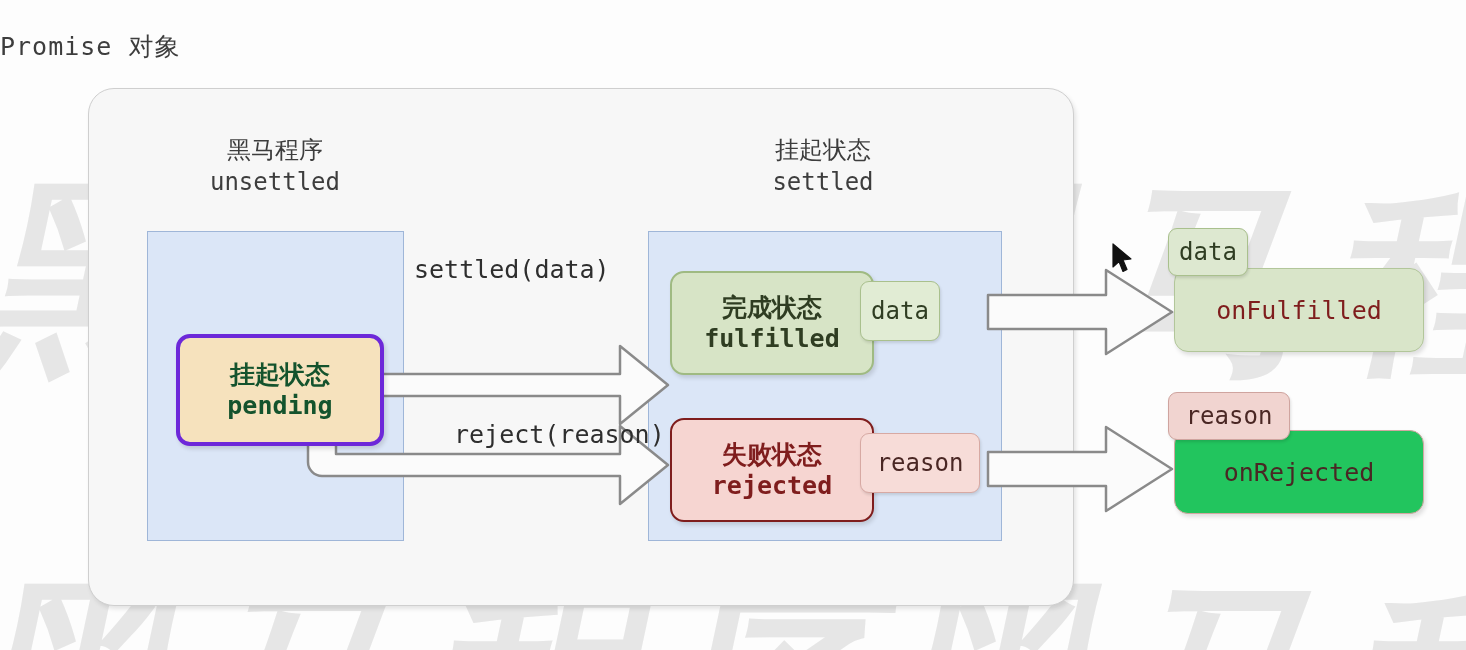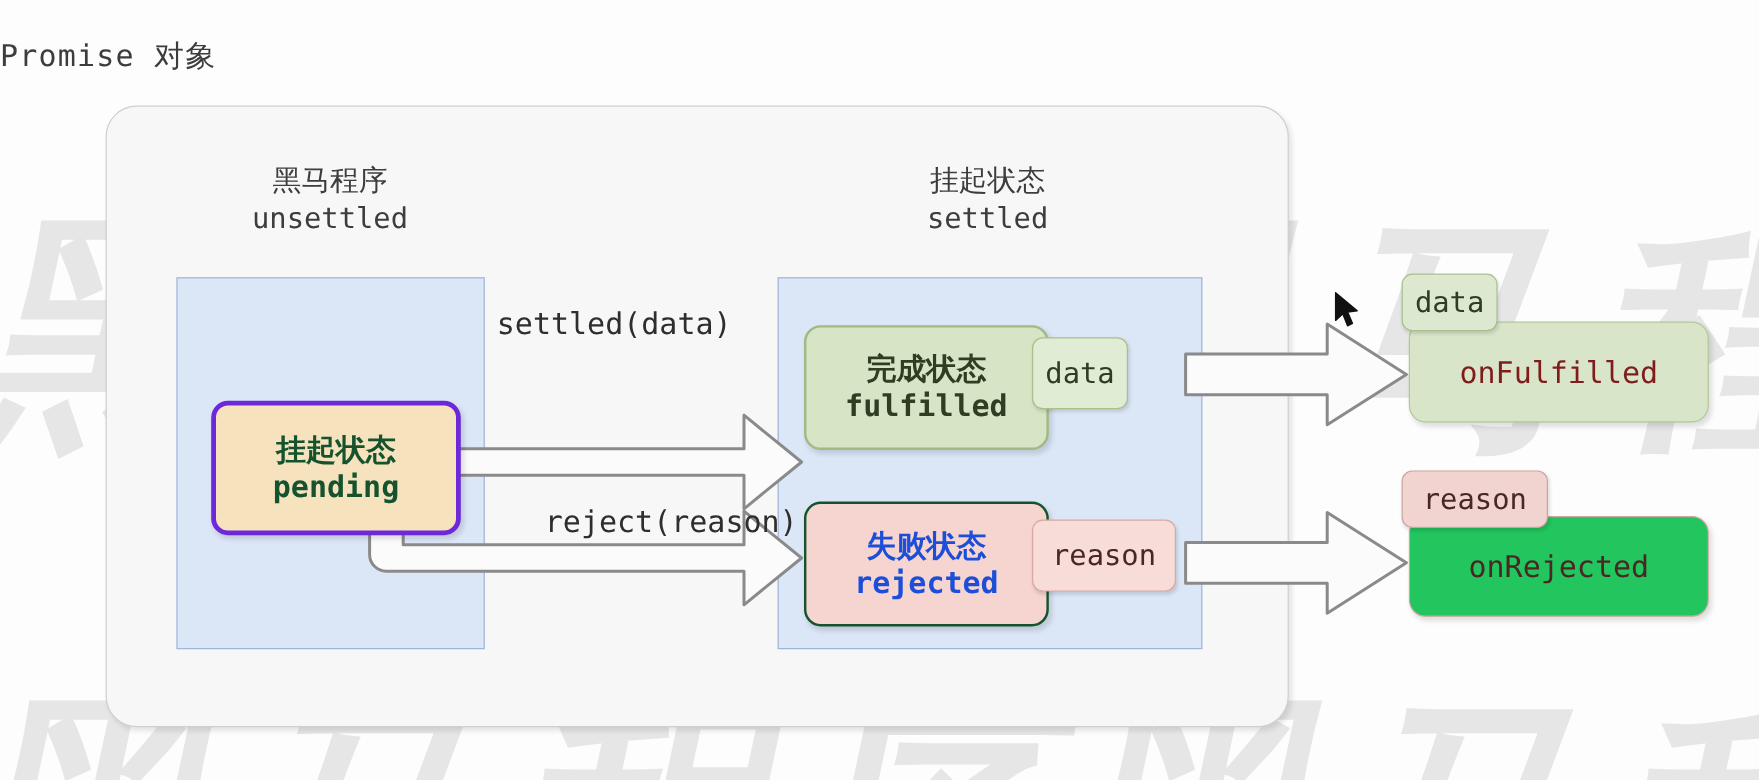--- a/index.html
+++ b/index.html
@@ -107,22 +107,22 @@
   }
   .box-fulfilled {
     left: 670px; top: 271px; width: 200px; height: 100px;
     background: #d7e4c6;
     border: 2px solid #9fba82;
     color: #2f3d22;
   }
   .box-rejected {
     left: 670px; top: 418px; width: 200px; height: 100px;
     background: #f6d5d1;
-    border: 2px solid #14532d;
-    color: #1d4ed8;
+    border: 2px solid #7f1d1d;
+    color: #7f1d1d;
   }
 
   
   .chip {
     position: absolute;
     border-radius: 9px;
     display: flex;
     align-items: center;
     justify-content: center;
     font-size: 24px;

